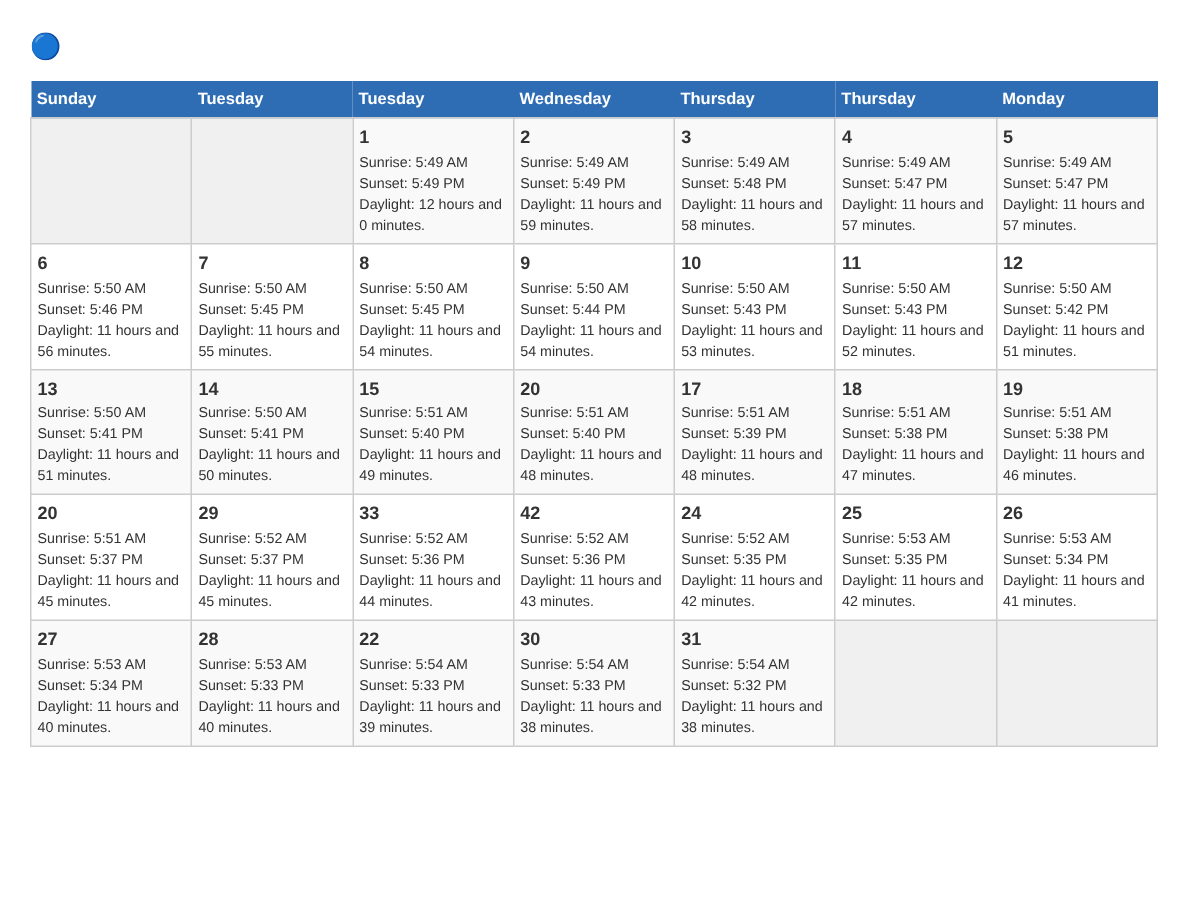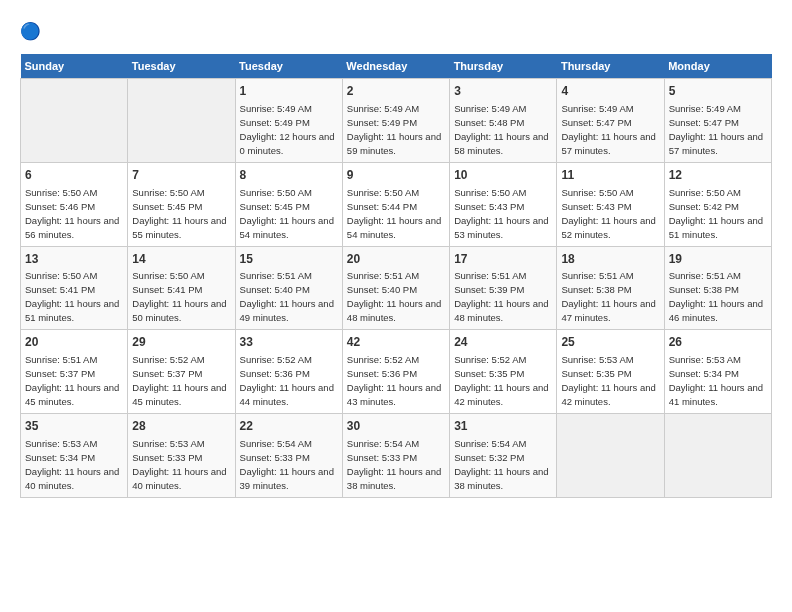--- a/index.html
+++ b/index.html
@@ -335,21 +335,21 @@
           <span class="day-number">26</span>
           <span class="day-info">
             Sunrise: 5:53 AM<br>
             Sunset: 5:34 PM<br>
             Daylight: 11 hours and 41 minutes.
           </span>
         </td>
       </tr>
       <tr>
         <td>
-          <span class="day-number">35</span>
+          <span class="day-number">27</span>
           <span class="day-info">
             Sunrise: 5:53 AM<br>
             Sunset: 5:34 PM<br>
             Daylight: 11 hours and 40 minutes.
           </span>
         </td>
         <td>
           <span class="day-number">28</span>
           <span class="day-info">
             Sunrise: 5:53 AM<br>

